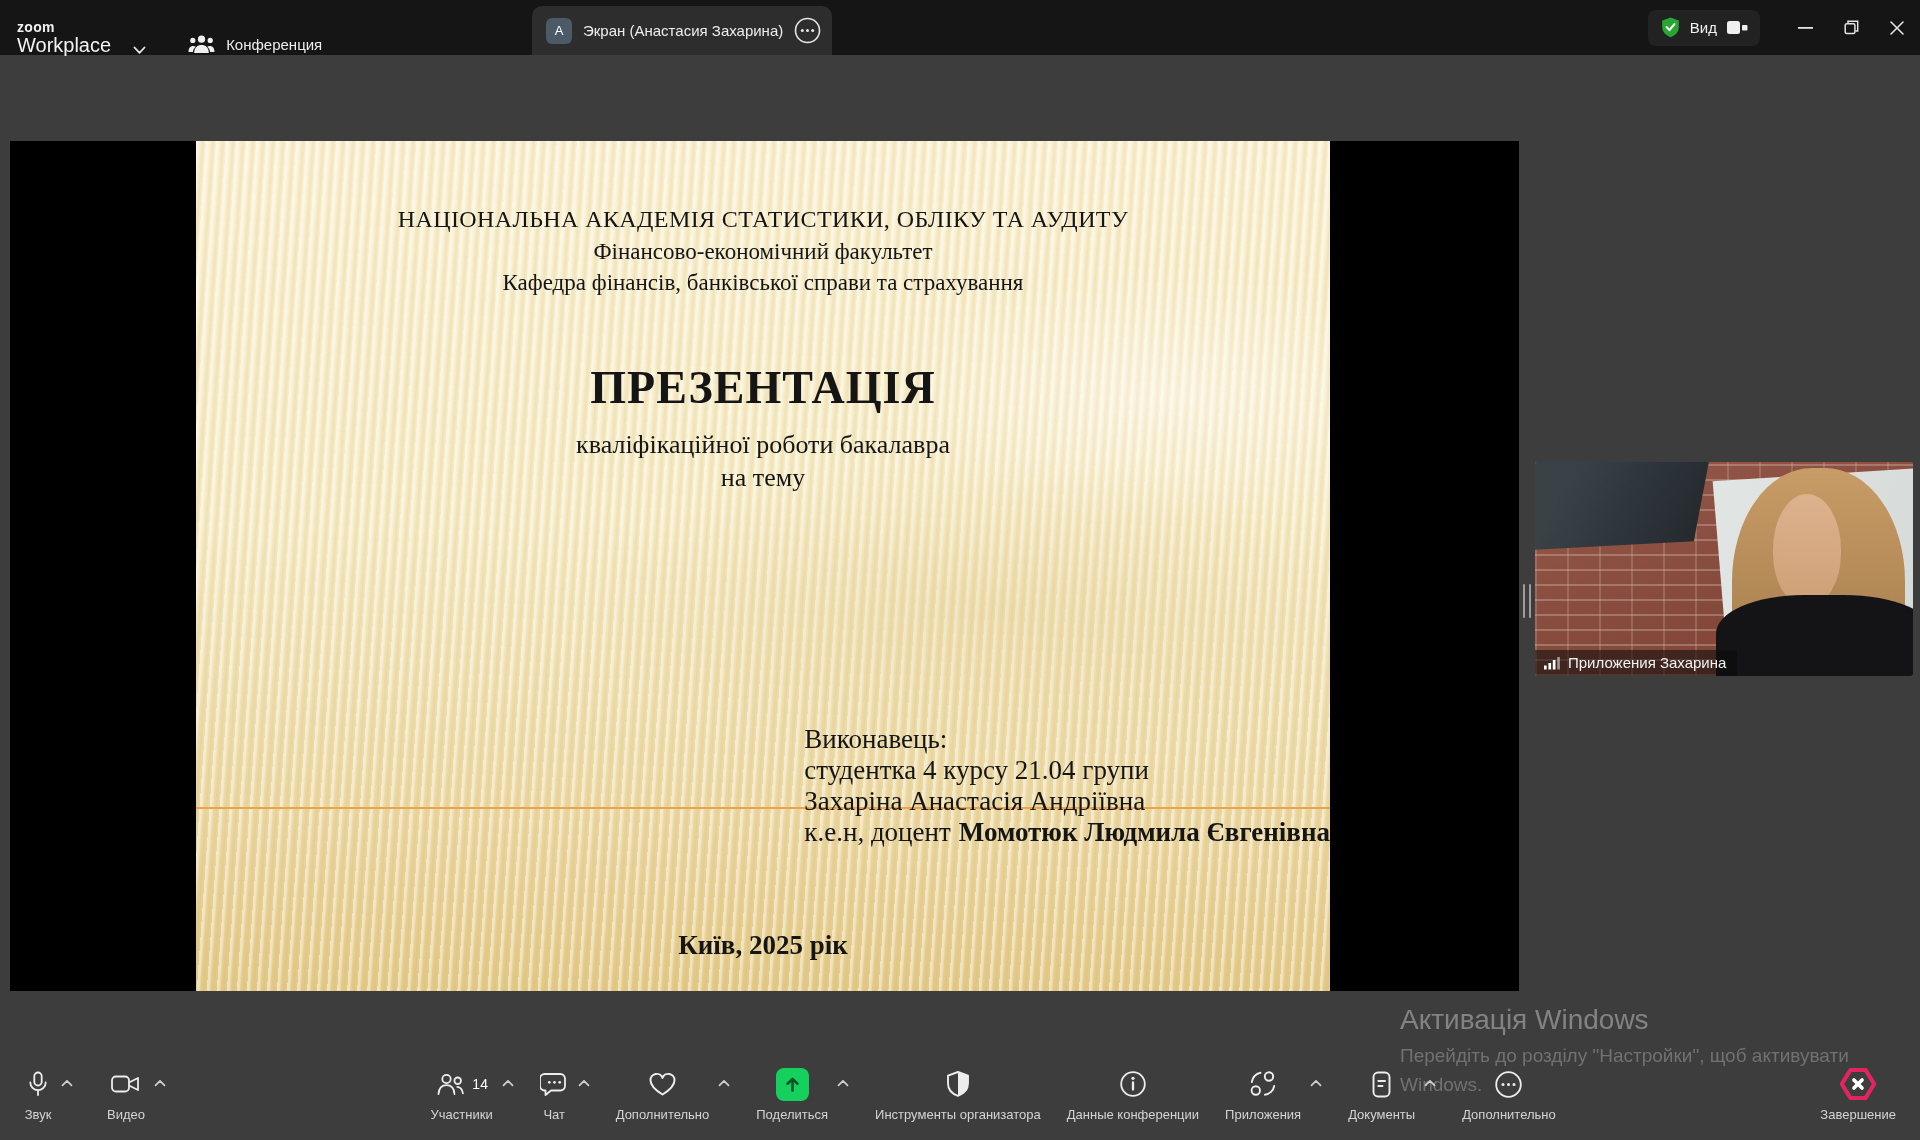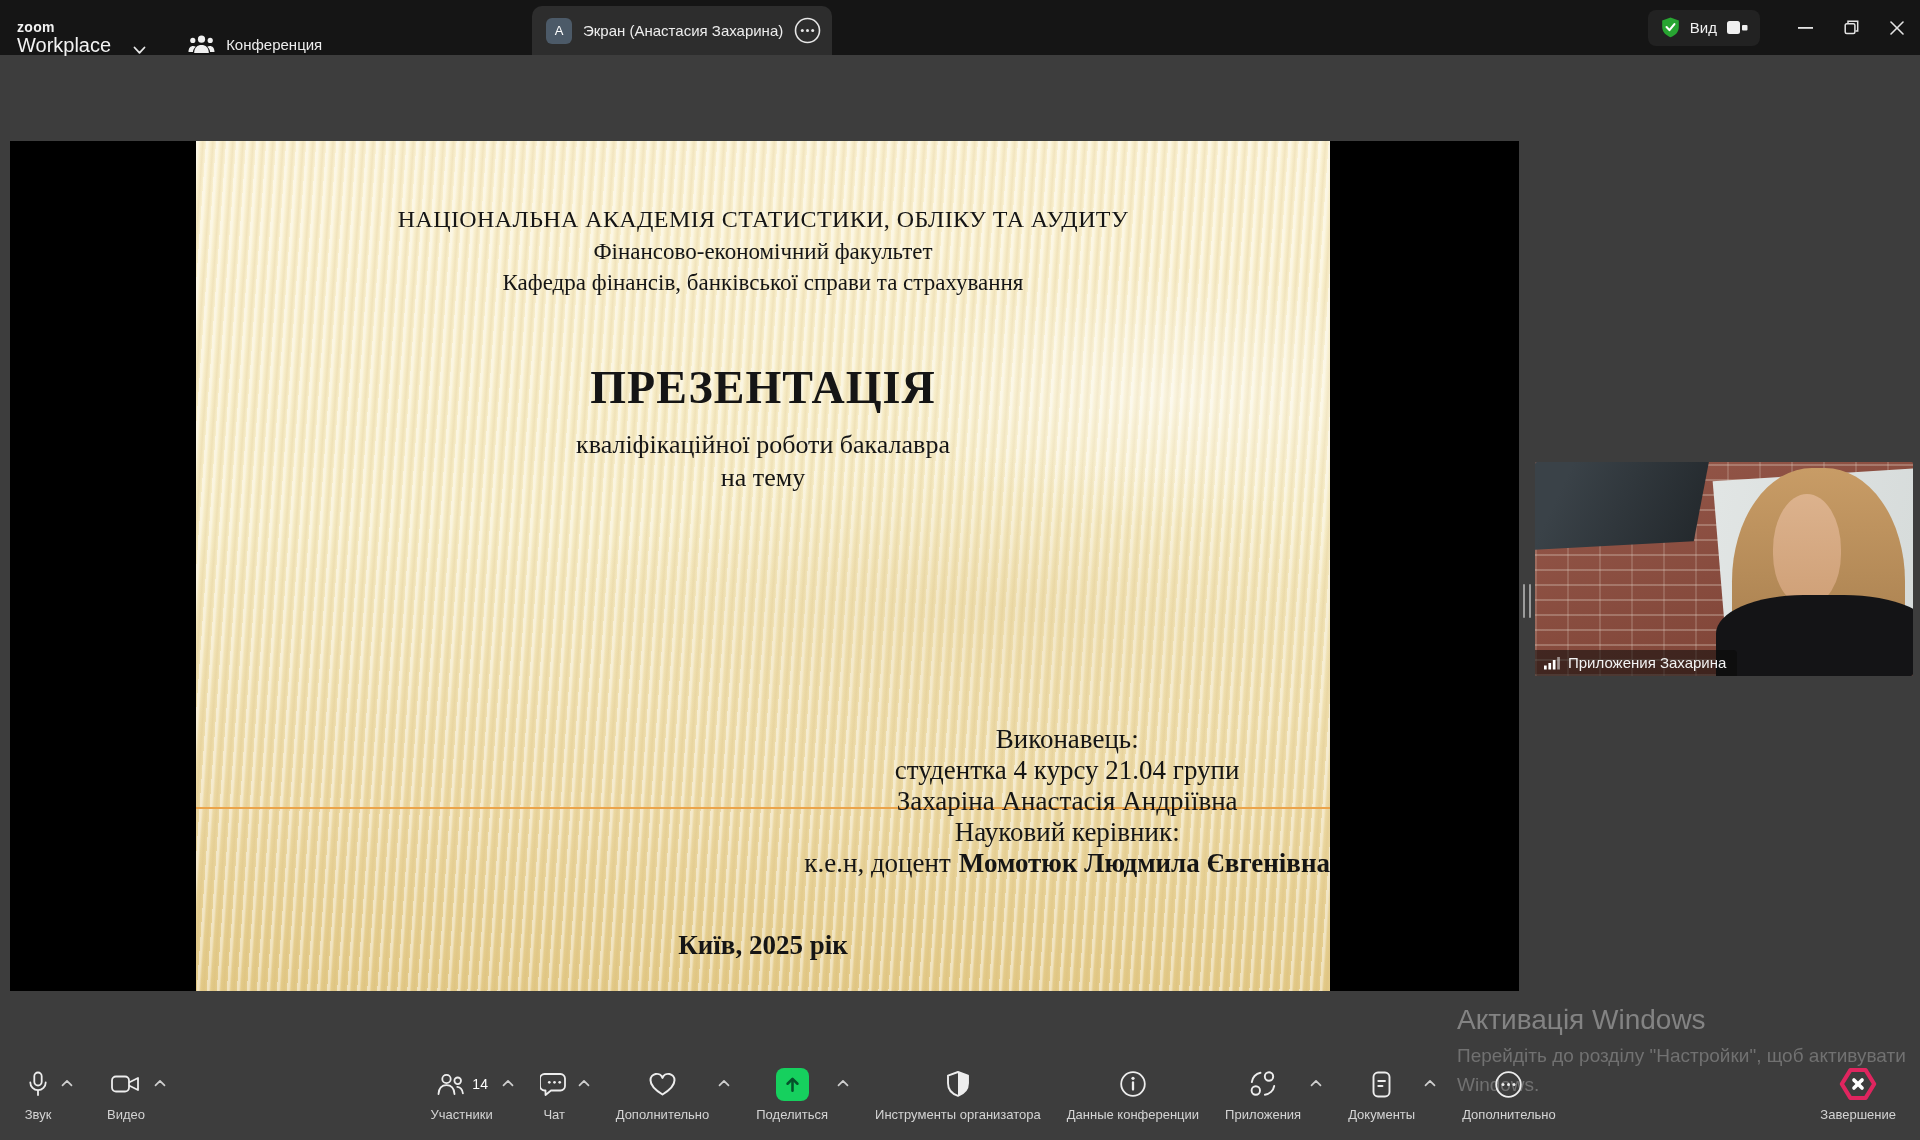--- a/index.html
+++ b/index.html
@@ -41,21 +41,21 @@
      background:radial-gradient(ellipse 420px 180px at 86% 30%, rgba(255,255,255,.4), rgba(255,255,255,0) 70%),
                 radial-gradient(ellipse 600px 220px at 70% 55%, rgba(216,184,112,.2), rgba(255,255,255,0) 70%); }
   .slide > div { position:absolute; left:0; right:0; z-index:2; }
   .s-header { top:62px; text-align:center; }
   .s-header .h1 { font-size:24px; line-height:33px; letter-spacing:.4px; }
   .s-header .h2 { font-size:23px; line-height:31px; }
   .s-title  { top:220px; text-align:center; font-size:46px; font-weight:bold; letter-spacing:1px; }
   .s-sub1   { top:289px; text-align:center; font-size:26px; }
   .s-sub2   { top:322px; text-align:center; font-size:26px; }
   .s-topic  { top:353px; text-align:center; font-size:35px; font-weight:bold; }
-  .s-credits { top:583px; left:auto !important; right:44px; text-align:center; font-size:27px; line-height:31px; }
+  .s-credits { top:583px; left:auto !important; right:44px; text-align:left; font-size:27px; line-height:31px; }
   .s-credits b { margin-left:8px; }
   .s-rule { top:666px; height:2px; background:#eca44a; z-index:1; }
   .s-footer { top:789px; text-align:center; font-size:27px; font-weight:bold; }
 
   
   .divider { position:absolute; left:1523px; top:584px; display:flex; gap:4px; cursor:col-resize; }
   .divider i { display:block; width:2px; height:34px; background:#9c9c9c; border-radius:2px; }
 
   
   .video-thumb { position:absolute; left:1535px; top:462px; width:378px; height:214px; overflow:hidden;
@@ -73,21 +73,21 @@
             border-radius:46% 46% 38% 38%; background:linear-gradient(#c89c66, #aa8150 70%, #97713f); }
   .v-face { position:absolute; left:63%; top:15%; width:18%; height:52%;
             border-radius:50% 50% 46% 46%; background:linear-gradient(#dcb28d, #cfa077); }
   .v-body { position:absolute; left:48%; top:62%; width:58%; height:45%;
             border-radius:40% 42% 0 0; background:#141416; }
   .name-tag { position:absolute; left:0; bottom:0; display:flex; align-items:center; gap:7px;
               background:rgba(10,10,10,.55); color:#f2f2f2; font-size:15px;
               padding:4px 11px 5px 8px; border-radius:0 4px 0 0; }
 
   
-  .watermark { position:absolute; left:1457px; top:1004px; z-index:1; pointer-events:none; }
+  .watermark { position:absolute; left:1400px; top:1004px; z-index:1; pointer-events:none; }
   .wm1 { font-size:28px; color:#838383; margin-bottom:5px; }
   .wm2 { font-size:19px; color:#717171; line-height:29px; }
 
   
   .toolbar { position:absolute; left:0; right:0; bottom:0; height:90px; display:flex;
              align-items:center; justify-content:space-between; padding:0 24px; z-index:2; }
   .tb-group { display:flex; align-items:flex-start; }
   .tb-left  { gap:34px; }
   .tb-center{ gap:26px; }
   .tb-item { display:flex; flex-direction:column; align-items:center; gap:7px; background:none;
@@ -184,21 +184,20 @@
         <div class="h2">Кафедра фінансів, банківської справи та страхування</div>
       </div>
       <div class="s-title">ПРЕЗЕНТАЦІЯ</div>
       <div class="s-sub1">кваліфікаційної роботи бакалавра</div>
       <div class="s-sub2">на тему</div>
       <div class="s-rule"></div>
       <div class="s-credits">
         <div>Виконавець:</div>
         <div>студентка 4 курсу 21.04 групи</div>
         <div>Захаріна Анастасія Андріївна</div>
-        <div>Науковий керівник:</div>
         <div><span>к.е.н, доцент</span><b>Момотюк Людмила Євгенівна</b></div>
       </div>
       <div class="s-footer">Київ, 2025 рік</div>
     </div>
   </div>
 
   <div class="divider">
       <i></i>
       <i></i>
     </div>

